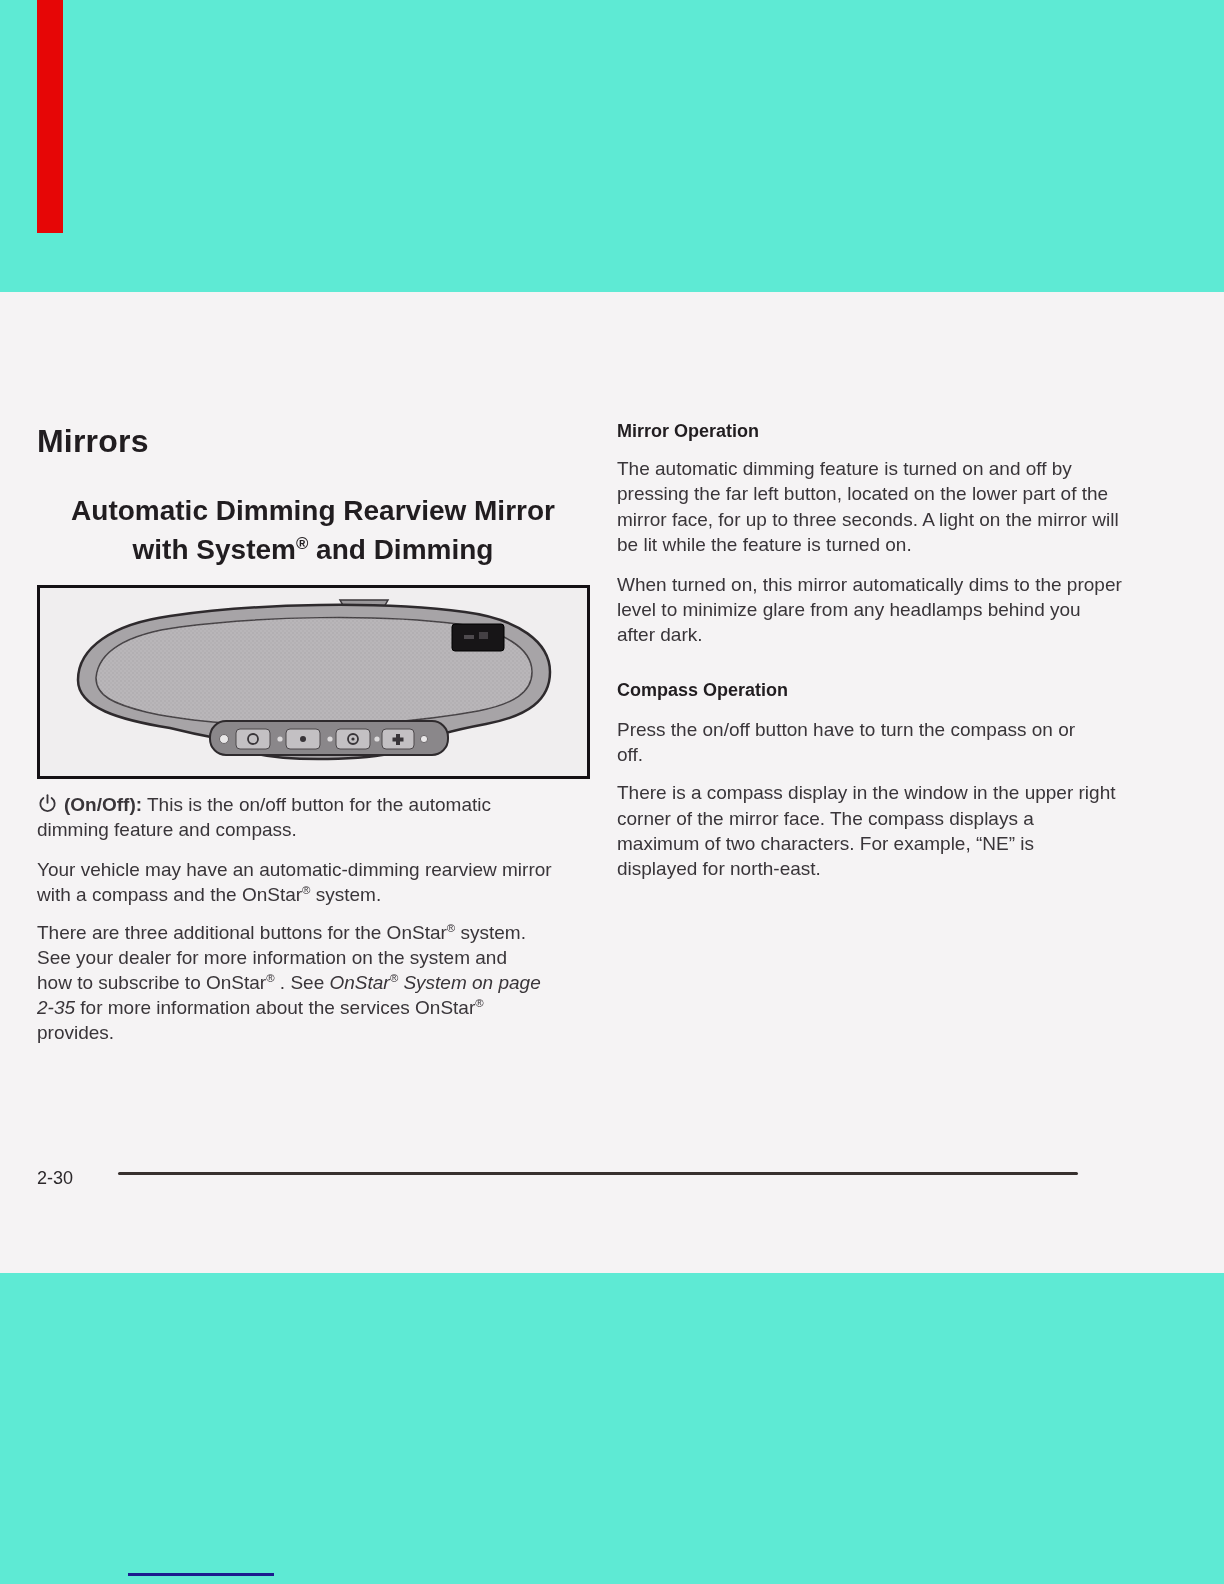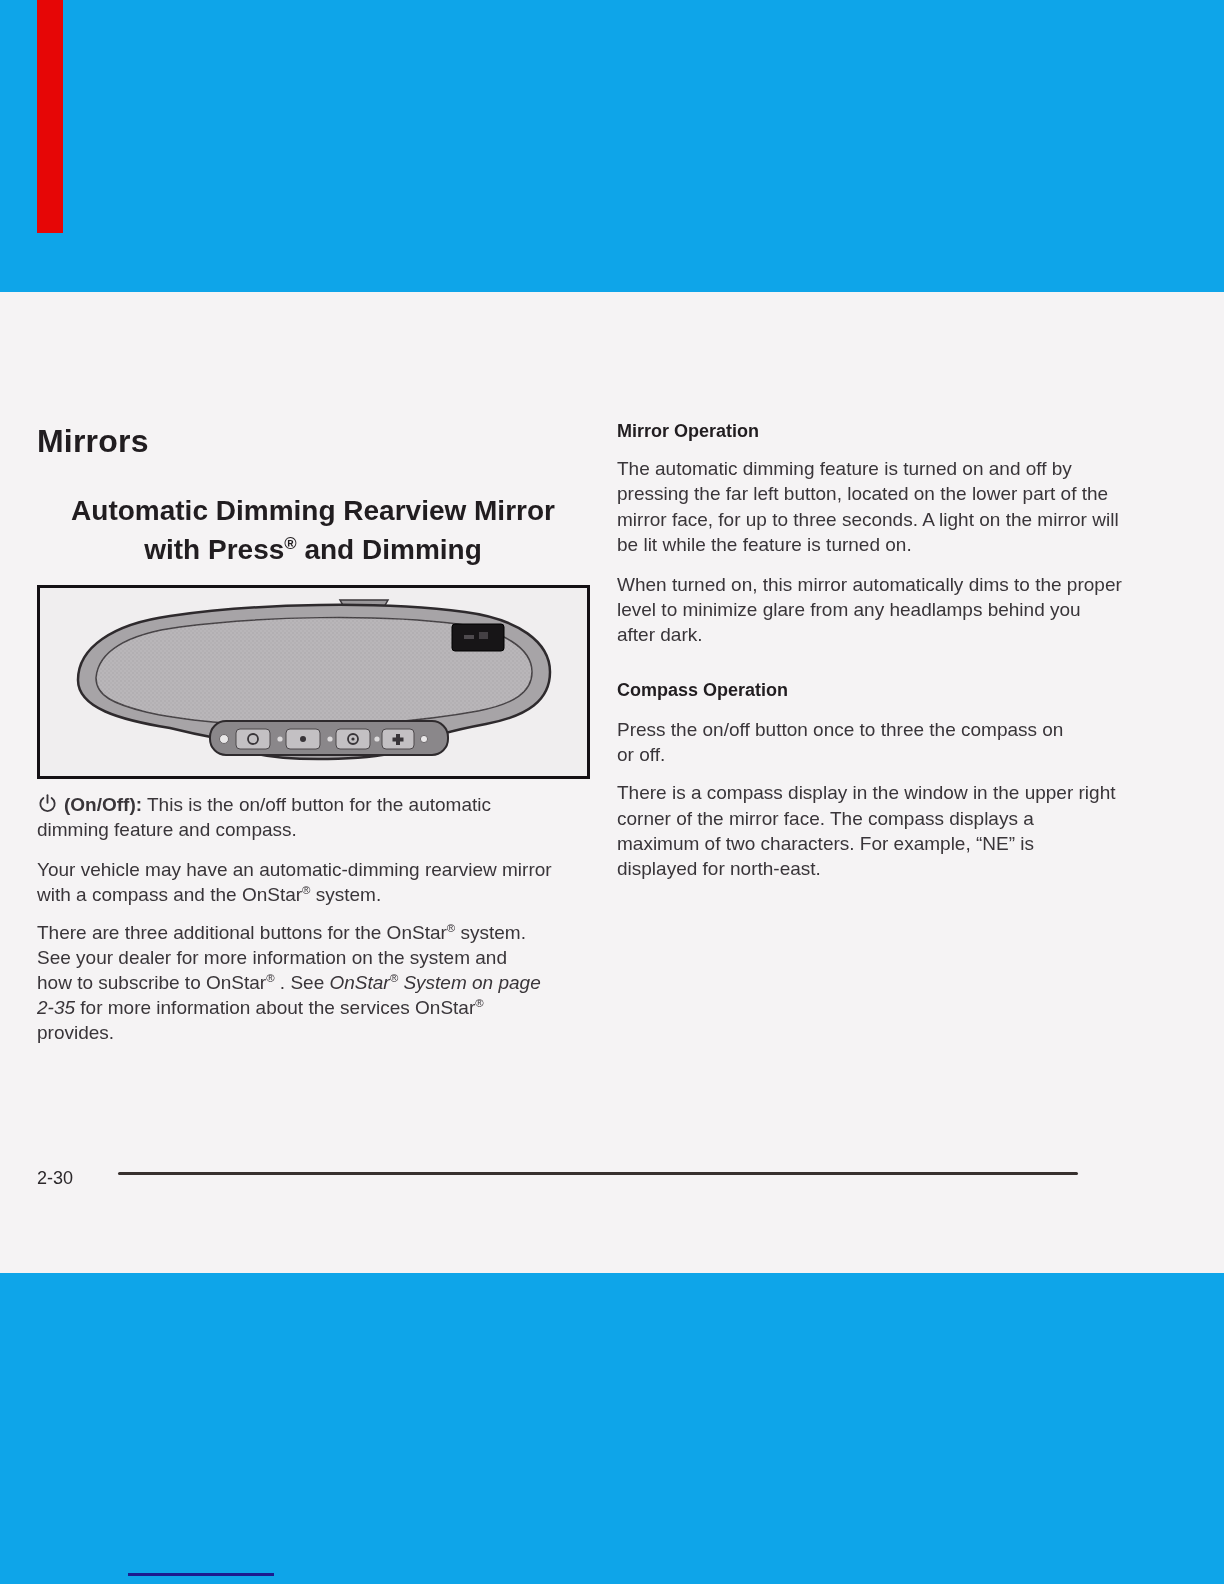--- a/index.html
+++ b/index.html
@@ -1,19 +1,19 @@
 <!DOCTYPE html>
 <html><head>
 <meta charset="utf-8">
 <style>
   html,body{margin:0;padding:0;background:#ffffff;}
   .page{
     position:relative;
     width:1224px;height:1584px;
-    background:#0ea5e9;
+    background:#5eead4;
     font-family:"Liberation Sans", sans-serif;
     color:#363236;
     overflow:hidden;
   }
   .paper-band{
     position:absolute;left:0;top:292px;width:1224px;height:981px;
     background:#f5f3f4;
   }
   .red-bar{
     position:absolute;left:37px;top:0;width:26px;height:233px;
@@ -61,21 +61,21 @@
 <body>
 
 <div class="page">
 
   <div class="paper-band"></div>
   <div class="red-bar"></div>
 
   <div class="col col-left">
     <h1 class="doc-title">Mirrors</h1>
 
-    <h2 class="section-heading"><span>Automatic Dimming Rearview Mirror</span><br><span>with Press</span><sup>®</sup><span> and Dimming</span></h2>
+    <h2 class="section-heading"><span>Automatic Dimming Rearview Mirror</span><br><span>with System</span><sup>®</sup><span> and Dimming</span></h2>
 
     <div class="figure-box">
       <svg width="547" height="188" viewBox="0 0 547 188">
         <defs>
           <pattern id="halftone" width="4" height="4" patternUnits="userSpaceOnUse">
             <circle cx="1" cy="1" r="0.7" fill="#8d8a8d"></circle>
             <circle cx="3" cy="3" r="0.7" fill="#9b989b"></circle>
           </pattern>
         </defs>
 
@@ -129,21 +129,21 @@
 
   <div class="col col-right">
     <h3 class="sub-heading">Mirror Operation</h3>
 
     <p class="body" style="max-width:505px">The automatic dimming feature is turned on and off by pressing the far left button, located on the lower part of the mirror face, for up to three seconds. A light on the mirror will be lit while the feature is turned on.</p>
 
     <p class="body first" style="max-width:505px">When turned on, this mirror automatically dims to the proper level to minimize glare from any headlamps behind you after dark.</p>
 
     <h3 class="sub-heading later">Compass Operation</h3>
 
-    <p class="body first" style="max-width:460px">Press the on/off button once to three the compass on or off.</p>
+    <p class="body first" style="max-width:460px">Press the on/off button have to turn the compass on or off.</p>
 
     <p class="body" style="max-width:500px">There is a compass display in the window in the upper right corner of the mirror face. The compass displays a maximum of two characters. For example, “NE” is displayed for north-east.</p>
   </div>
 
   <div class="footer-pagenum">2-30</div>
   <div class="footer-rule"></div>
 
   <div class="bottom-underline"></div>
 
 </div>

